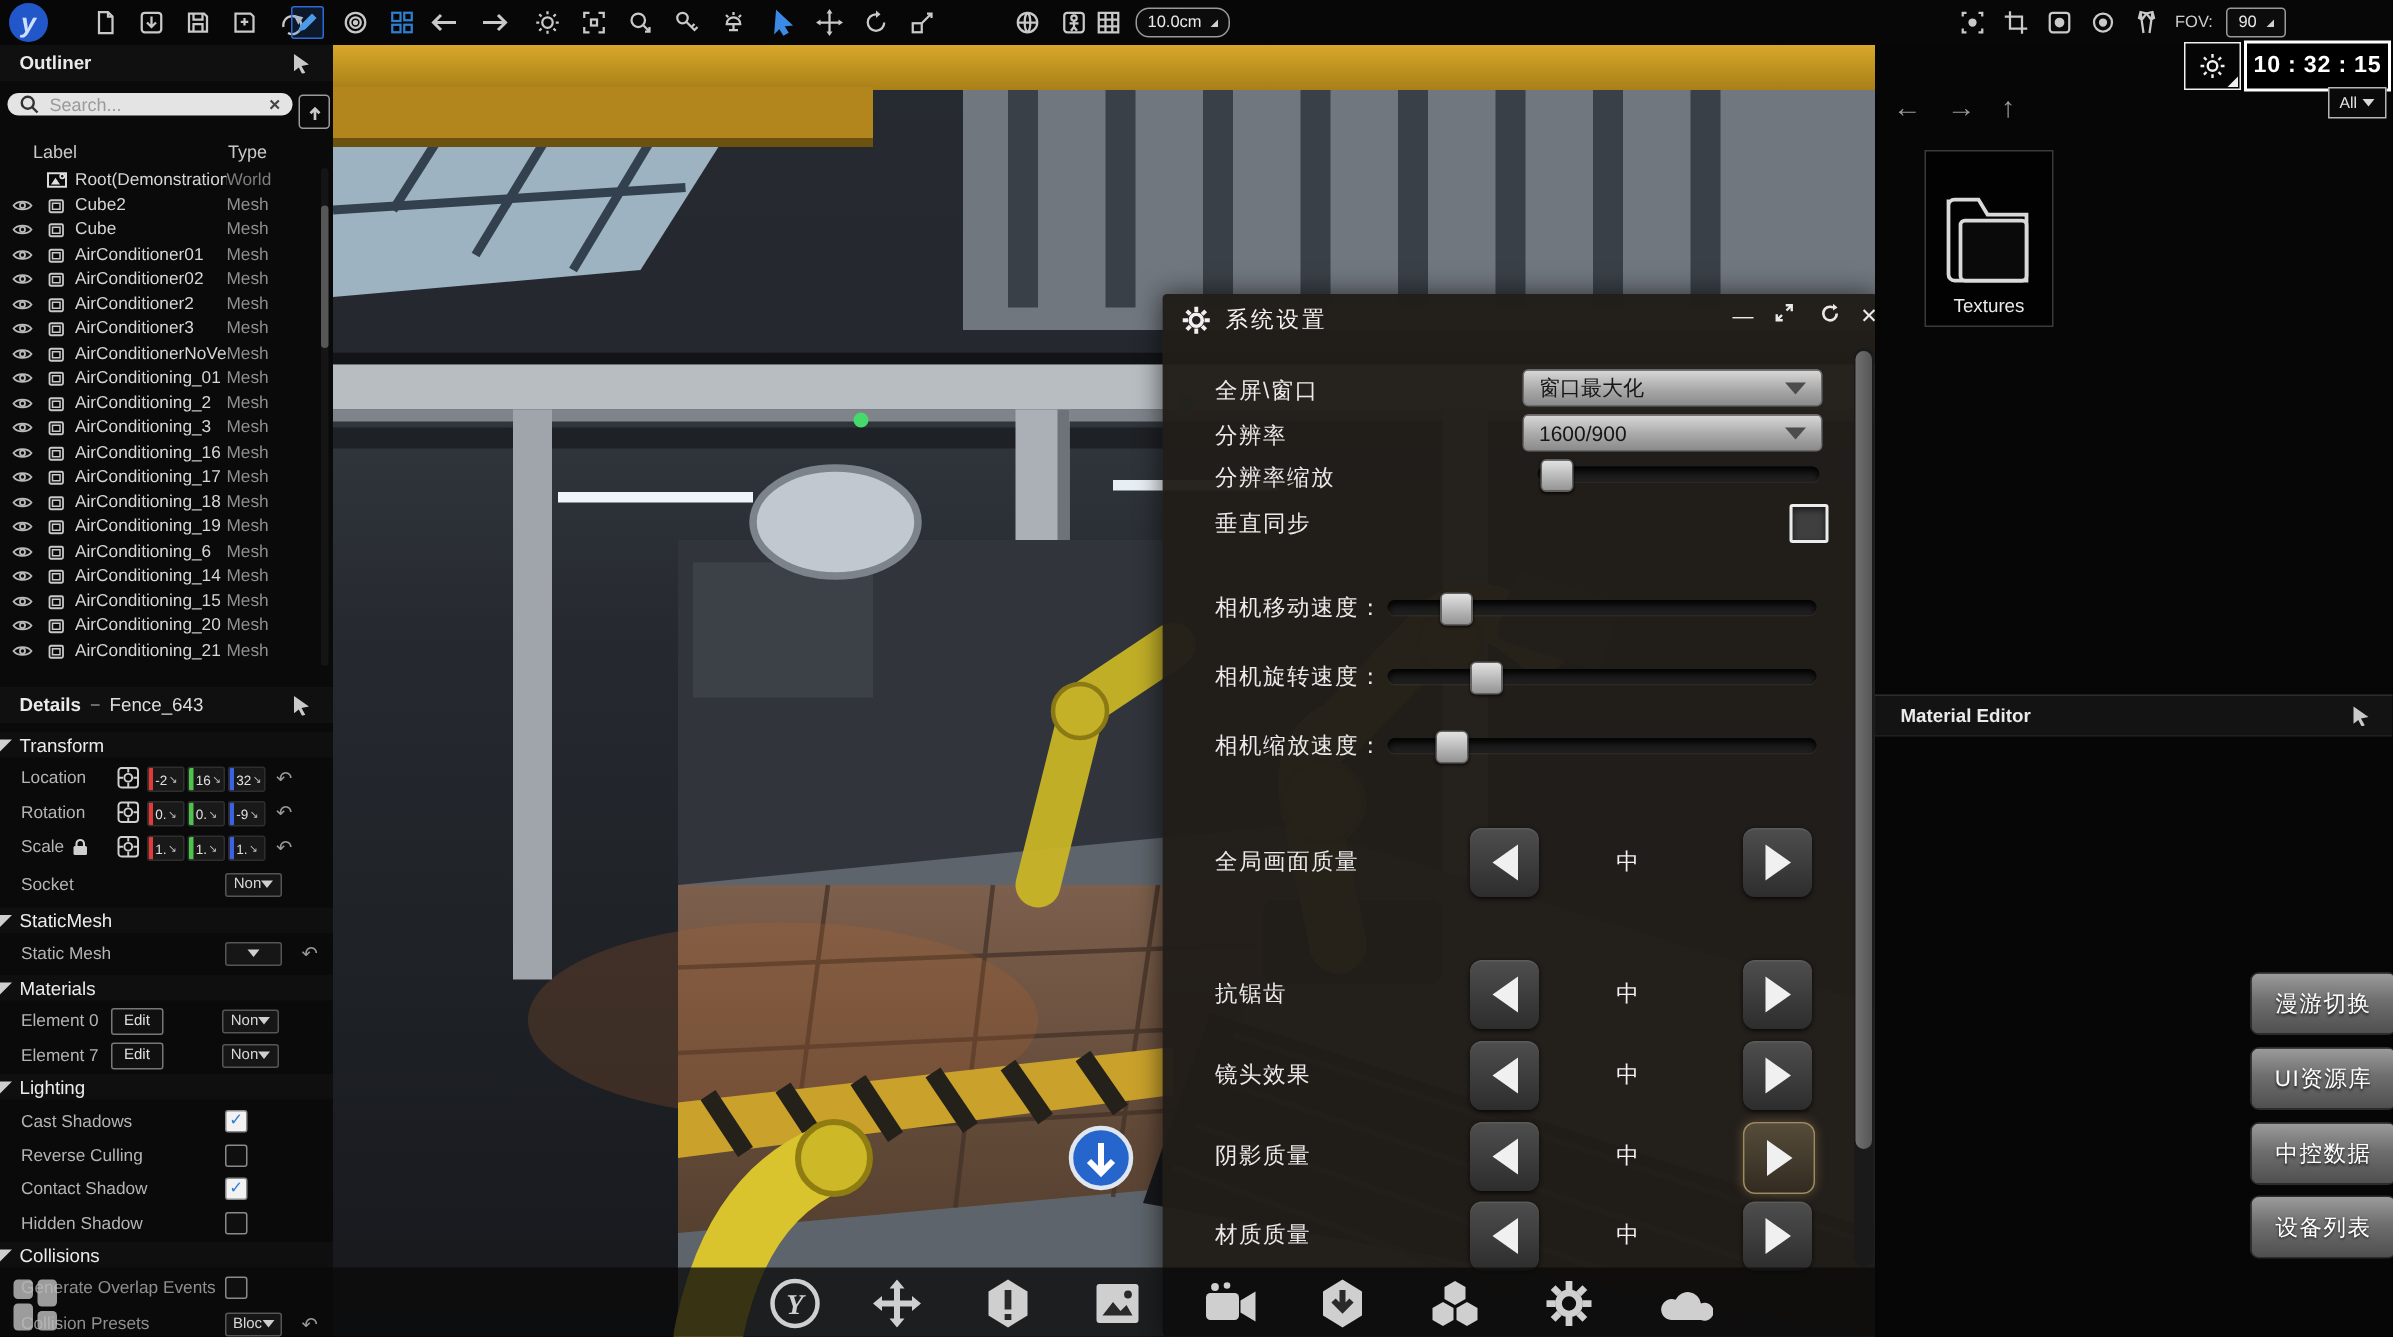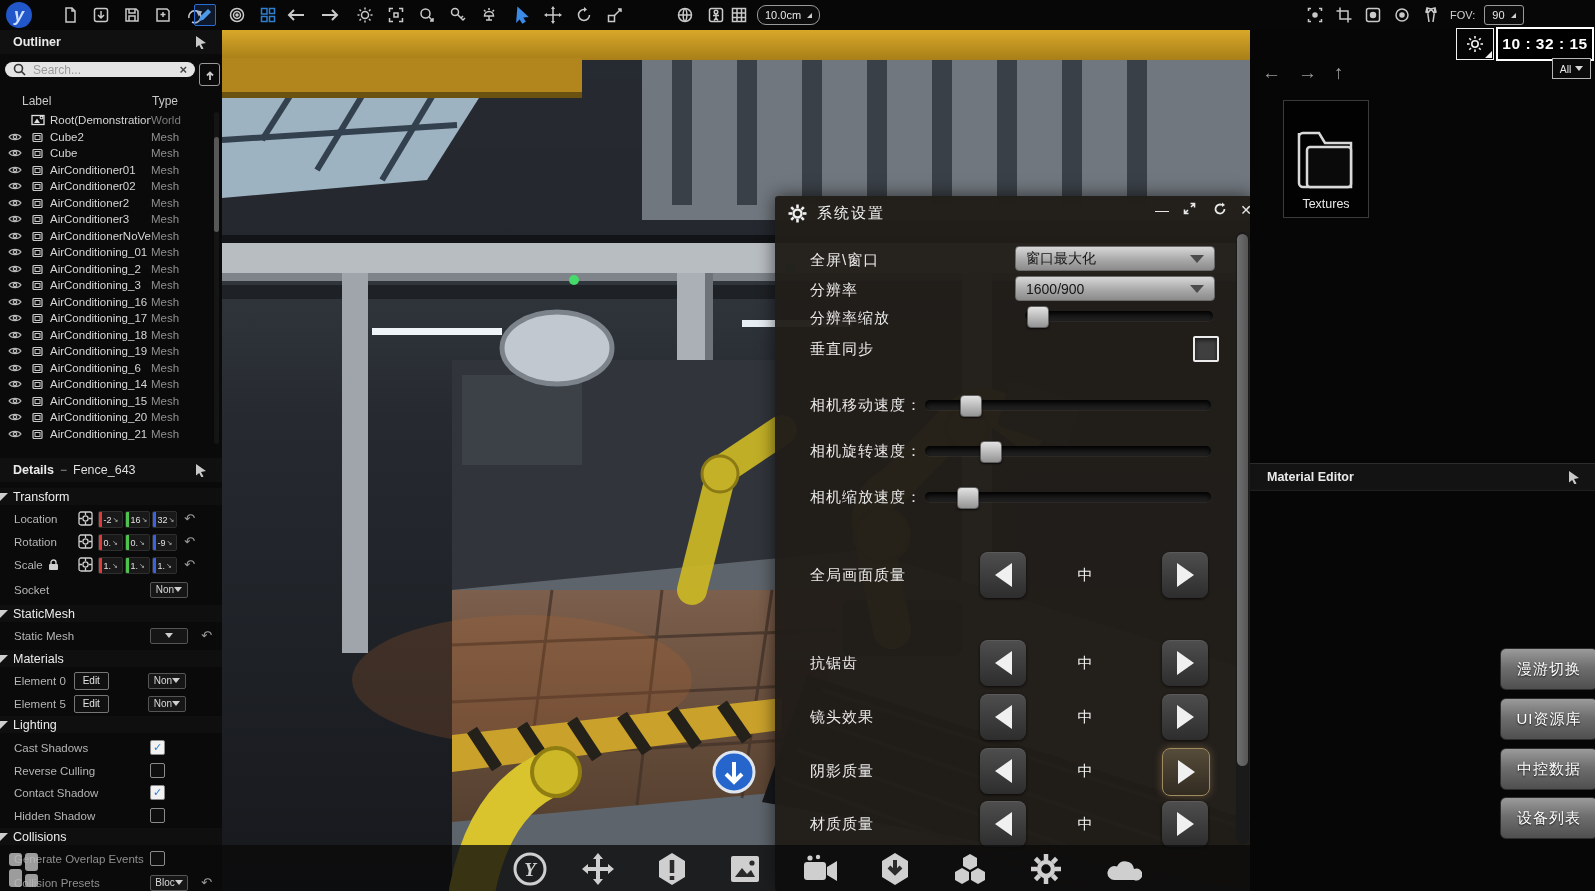--- a/index.html
+++ b/index.html
@@ -901,21 +901,21 @@
     </div>
   <div class="d-row" style="top:640px">
     <span class="d-label">Element 0</span>
     <div class="editbtn">Edit</div>
     <div class="dd-sm rpos" style="left:148px">
         <span>Non</span>
         <span class="car"></span>
       </div>
   </div>
   <div class="d-row" style="top:663px">
-    <span class="d-label">Element 5</span>
+    <span class="d-label">Element 7</span>
     <div class="editbtn">Edit</div>
     <div class="dd-sm rpos" style="left:148px">
         <span>Non</span>
         <span class="car"></span>
       </div>
   </div>
 
   <div class="sec-head" style="top:686px">
       <span class="sec-tri"></span>
       <span class="sec-title">Lighting</span>

